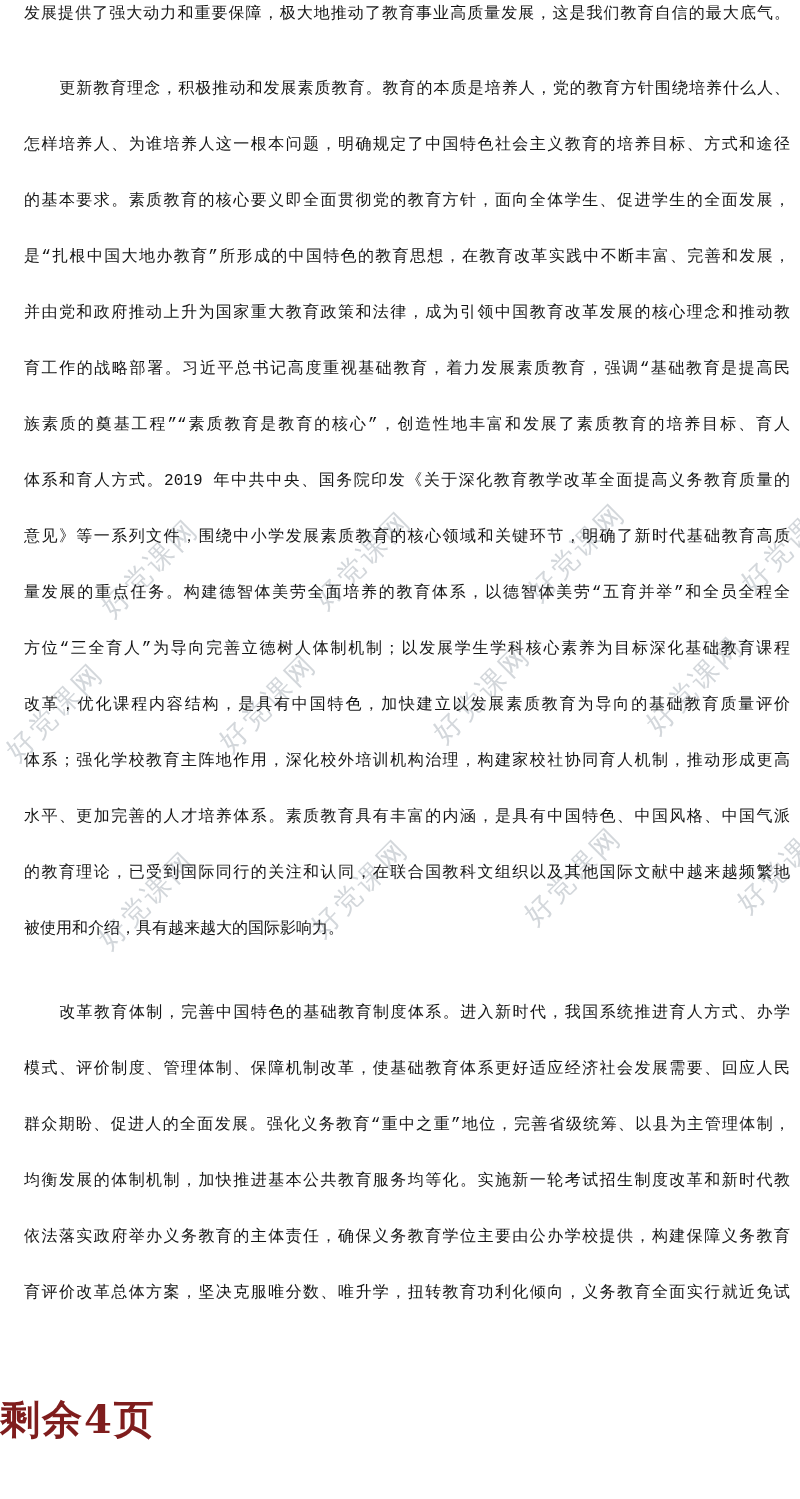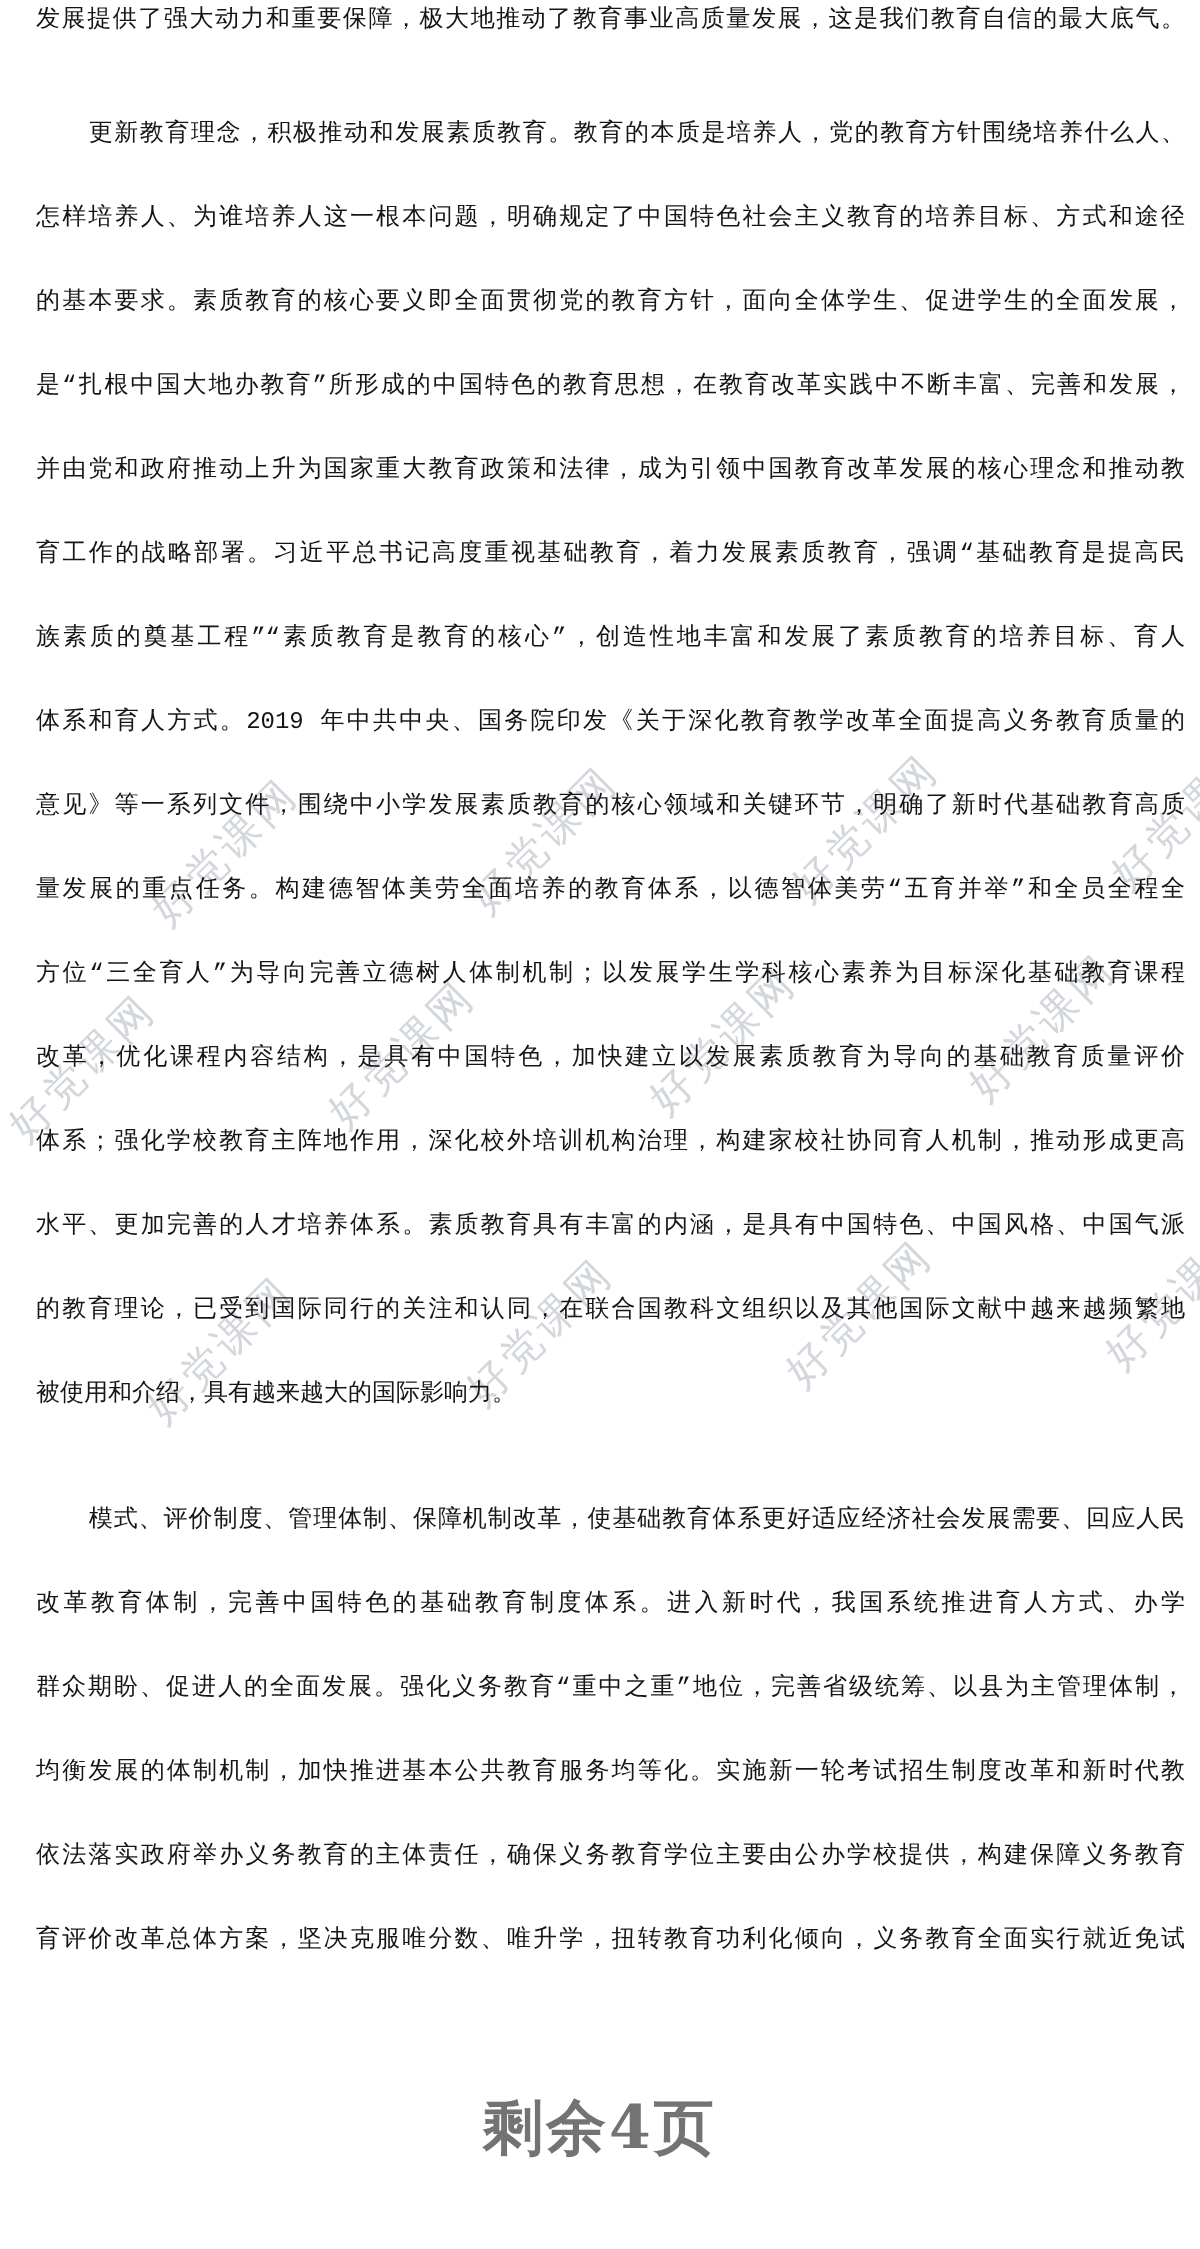--- a/index.html
+++ b/index.html
@@ -104,26 +104,26 @@
         <div class="line just">意见》等一系列文件，围绕中小学发展素质教育的核心领域和关键环节，明确了新时代基础教育高质</div>
         <div class="line just">量发展的重点任务。构建德智体美劳全面培养的教育体系，以德智体美劳“五育并举”和全员全程全</div>
         <div class="line just">方位“三全育人”为导向完善立德树人体制机制；以发展学生学科核心素养为目标深化基础教育课程</div>
         <div class="line just">改革，优化课程内容结构，是具有中国特色，加快建立以发展素质教育为导向的基础教育质量评价</div>
         <div class="line just">体系；强化学校教育主阵地作用，深化校外培训机构治理，构建家校社协同育人机制，推动形成更高</div>
         <div class="line just">水平、更加完善的人才培养体系。素质教育具有丰富的内涵，是具有中国特色、中国风格、中国气派</div>
         <div class="line just">的教育理论，已受到国际同行的关注和认同，在联合国教科文组织以及其他国际文献中越来越频繁地</div>
         <div class="line">被使用和介绍，具有越来越大的国际影响力。</div>
       </div>
       <div class="para indent">
+        <div class="line just">改革教育体制，完善中国特色的基础教育制度体系。进入新时代，我国系统推进育人方式、办学</div>
         <div class="line just">模式、评价制度、管理体制、保障机制改革，使基础教育体系更好适应经济社会发展需要、回应人民</div>
-        <div class="line just">改革教育体制，完善中国特色的基础教育制度体系。进入新时代，我国系统推进育人方式、办学</div>
         <div class="line just">群众期盼、促进人的全面发展。强化义务教育“重中之重”地位，完善省级统筹、以县为主管理体制，</div>
         <div class="line just">均衡发展的体制机制，加快推进基本公共教育服务均等化。实施新一轮考试招生制度改革和新时代教</div>
         <div class="line just">依法落实政府举办义务教育的主体责任，确保义务教育学位主要由公办学校提供，构建保障义务教育</div>
         <div class="line just">育评价改革总体方案，坚决克服唯分数、唯升学，扭转教育功利化倾向，义务教育全面实行就近免试</div>
       </div>
     </div>
 
-  <div class="footer" style="color: #737373;">
+  <div class="footer" style="color: #7f1d1d; flex-direction: column;">
     <span>剩余4页</span>
   </div>
 
 </div>
 
 </body></html>

